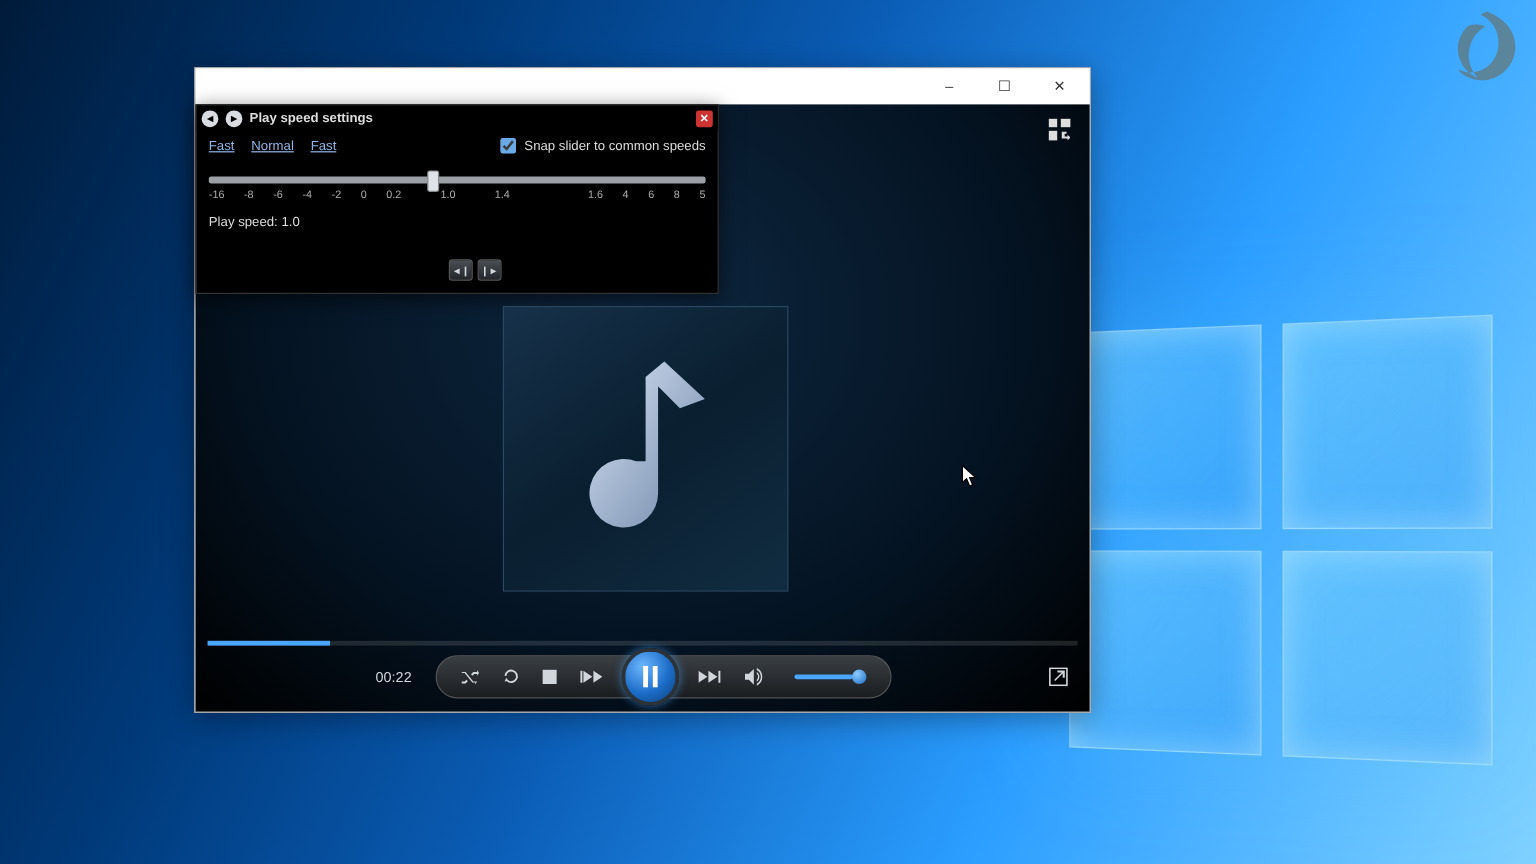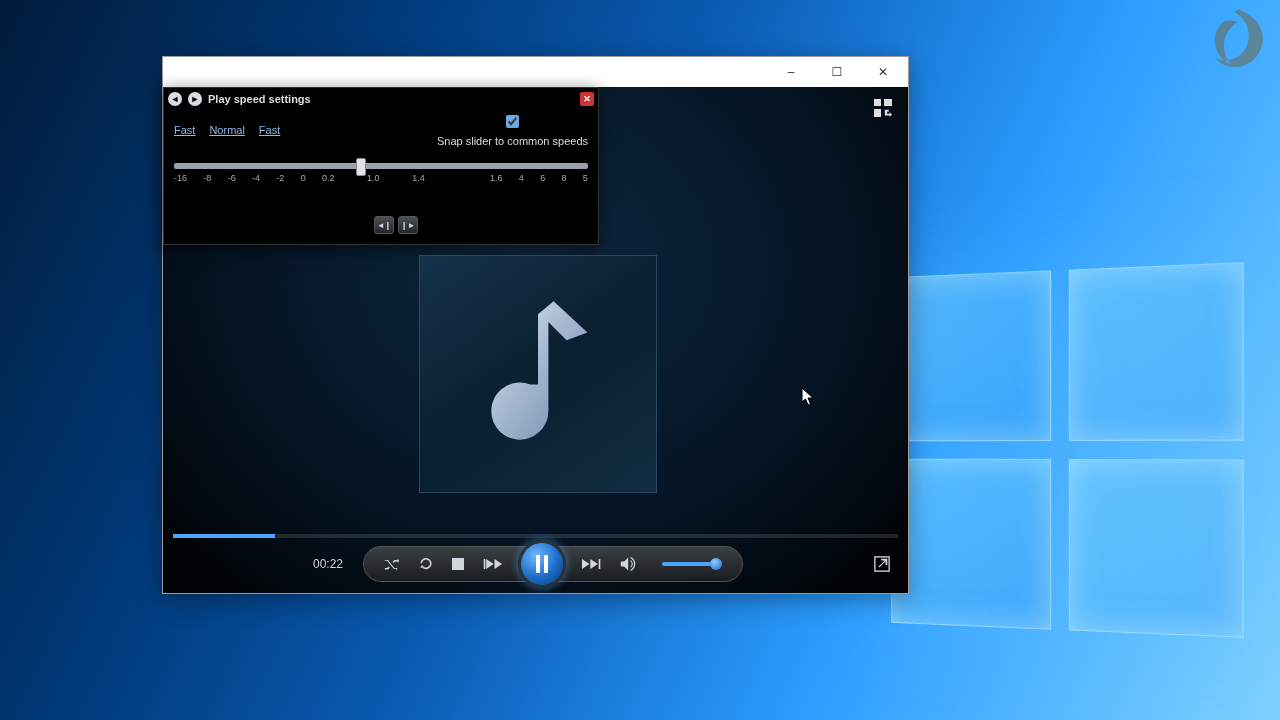--- a/index.html
+++ b/index.html
@@ -102,21 +102,21 @@
   }
   .nav-arrow{
     width:14px;height:14px;border-radius:50%;background:#d9dde2;color:#000;
     display:inline-flex;align-items:center;justify-content:center;font-size:9px;
   }
   .popup-close{margin-left:auto;width:14px;height:14px;background:#c33;color:#fff;
     display:inline-flex;align-items:center;justify-content:center;font-size:9px;font-weight:bold;
     border-radius:2px;cursor:pointer;}
   .popup-links{padding:2px 10px 6px;display:flex;align-items:center;gap:14px;}
   .popup-links a{color:#8fb7e8;text-decoration:underline;cursor:pointer;}
-  .snap{margin-left:auto;display:flex;align-items:center;gap:4px;color:#ddd;flex-direction:column;}
+  .snap{margin-left:auto;display:flex;align-items:center;gap:4px;color:#ddd;}
   .snap input{accent-color:#6aa9e6;}
   .slider-area{padding:4px 10px 0;}
   .slider-track{position:relative;height:6px;background:#9aa0a6;border-radius:2px;margin:6px 0 2px;}
   .slider-thumb{position:absolute;top:-5px;width:8px;height:16px;background:#dfe3e8;border:1px solid #888;
     border-radius:2px;left:44%;}
   .ticks{display:flex;justify-content:space-between;font-size:9px;color:#aaa;margin-top:4px;align-items:flex-end;}
   .speed-label{padding:12px 10px 0;font-size:11px;}
   .frame-btns{position:absolute;left:210px;bottom:10px;display:flex;gap:4px;}
   .frame-btns span{
     width:18px;height:16px;background:linear-gradient(#4a4f55,#23262a);border:1px solid #555;
@@ -195,20 +195,21 @@
               <span></span>
               <span></span>
               <span></span>
               <span>1.6</span>
               <span>4</span>
               <span>6</span>
               <span>8</span>
               <span>5</span>
             </div>
         </div>
+        <div class="speed-label">Play speed: 1.0</div>
         <div class="frame-btns">
           <span>◄❙</span>
           <span>❙►</span>
         </div>
       </div>
 
       <div class="album">
         <svg width="130" height="160" viewBox="0 0 100 120">
           <defs>
             <linearGradient id="ng" x1="0" y1="0" x2="1" y2="1">

